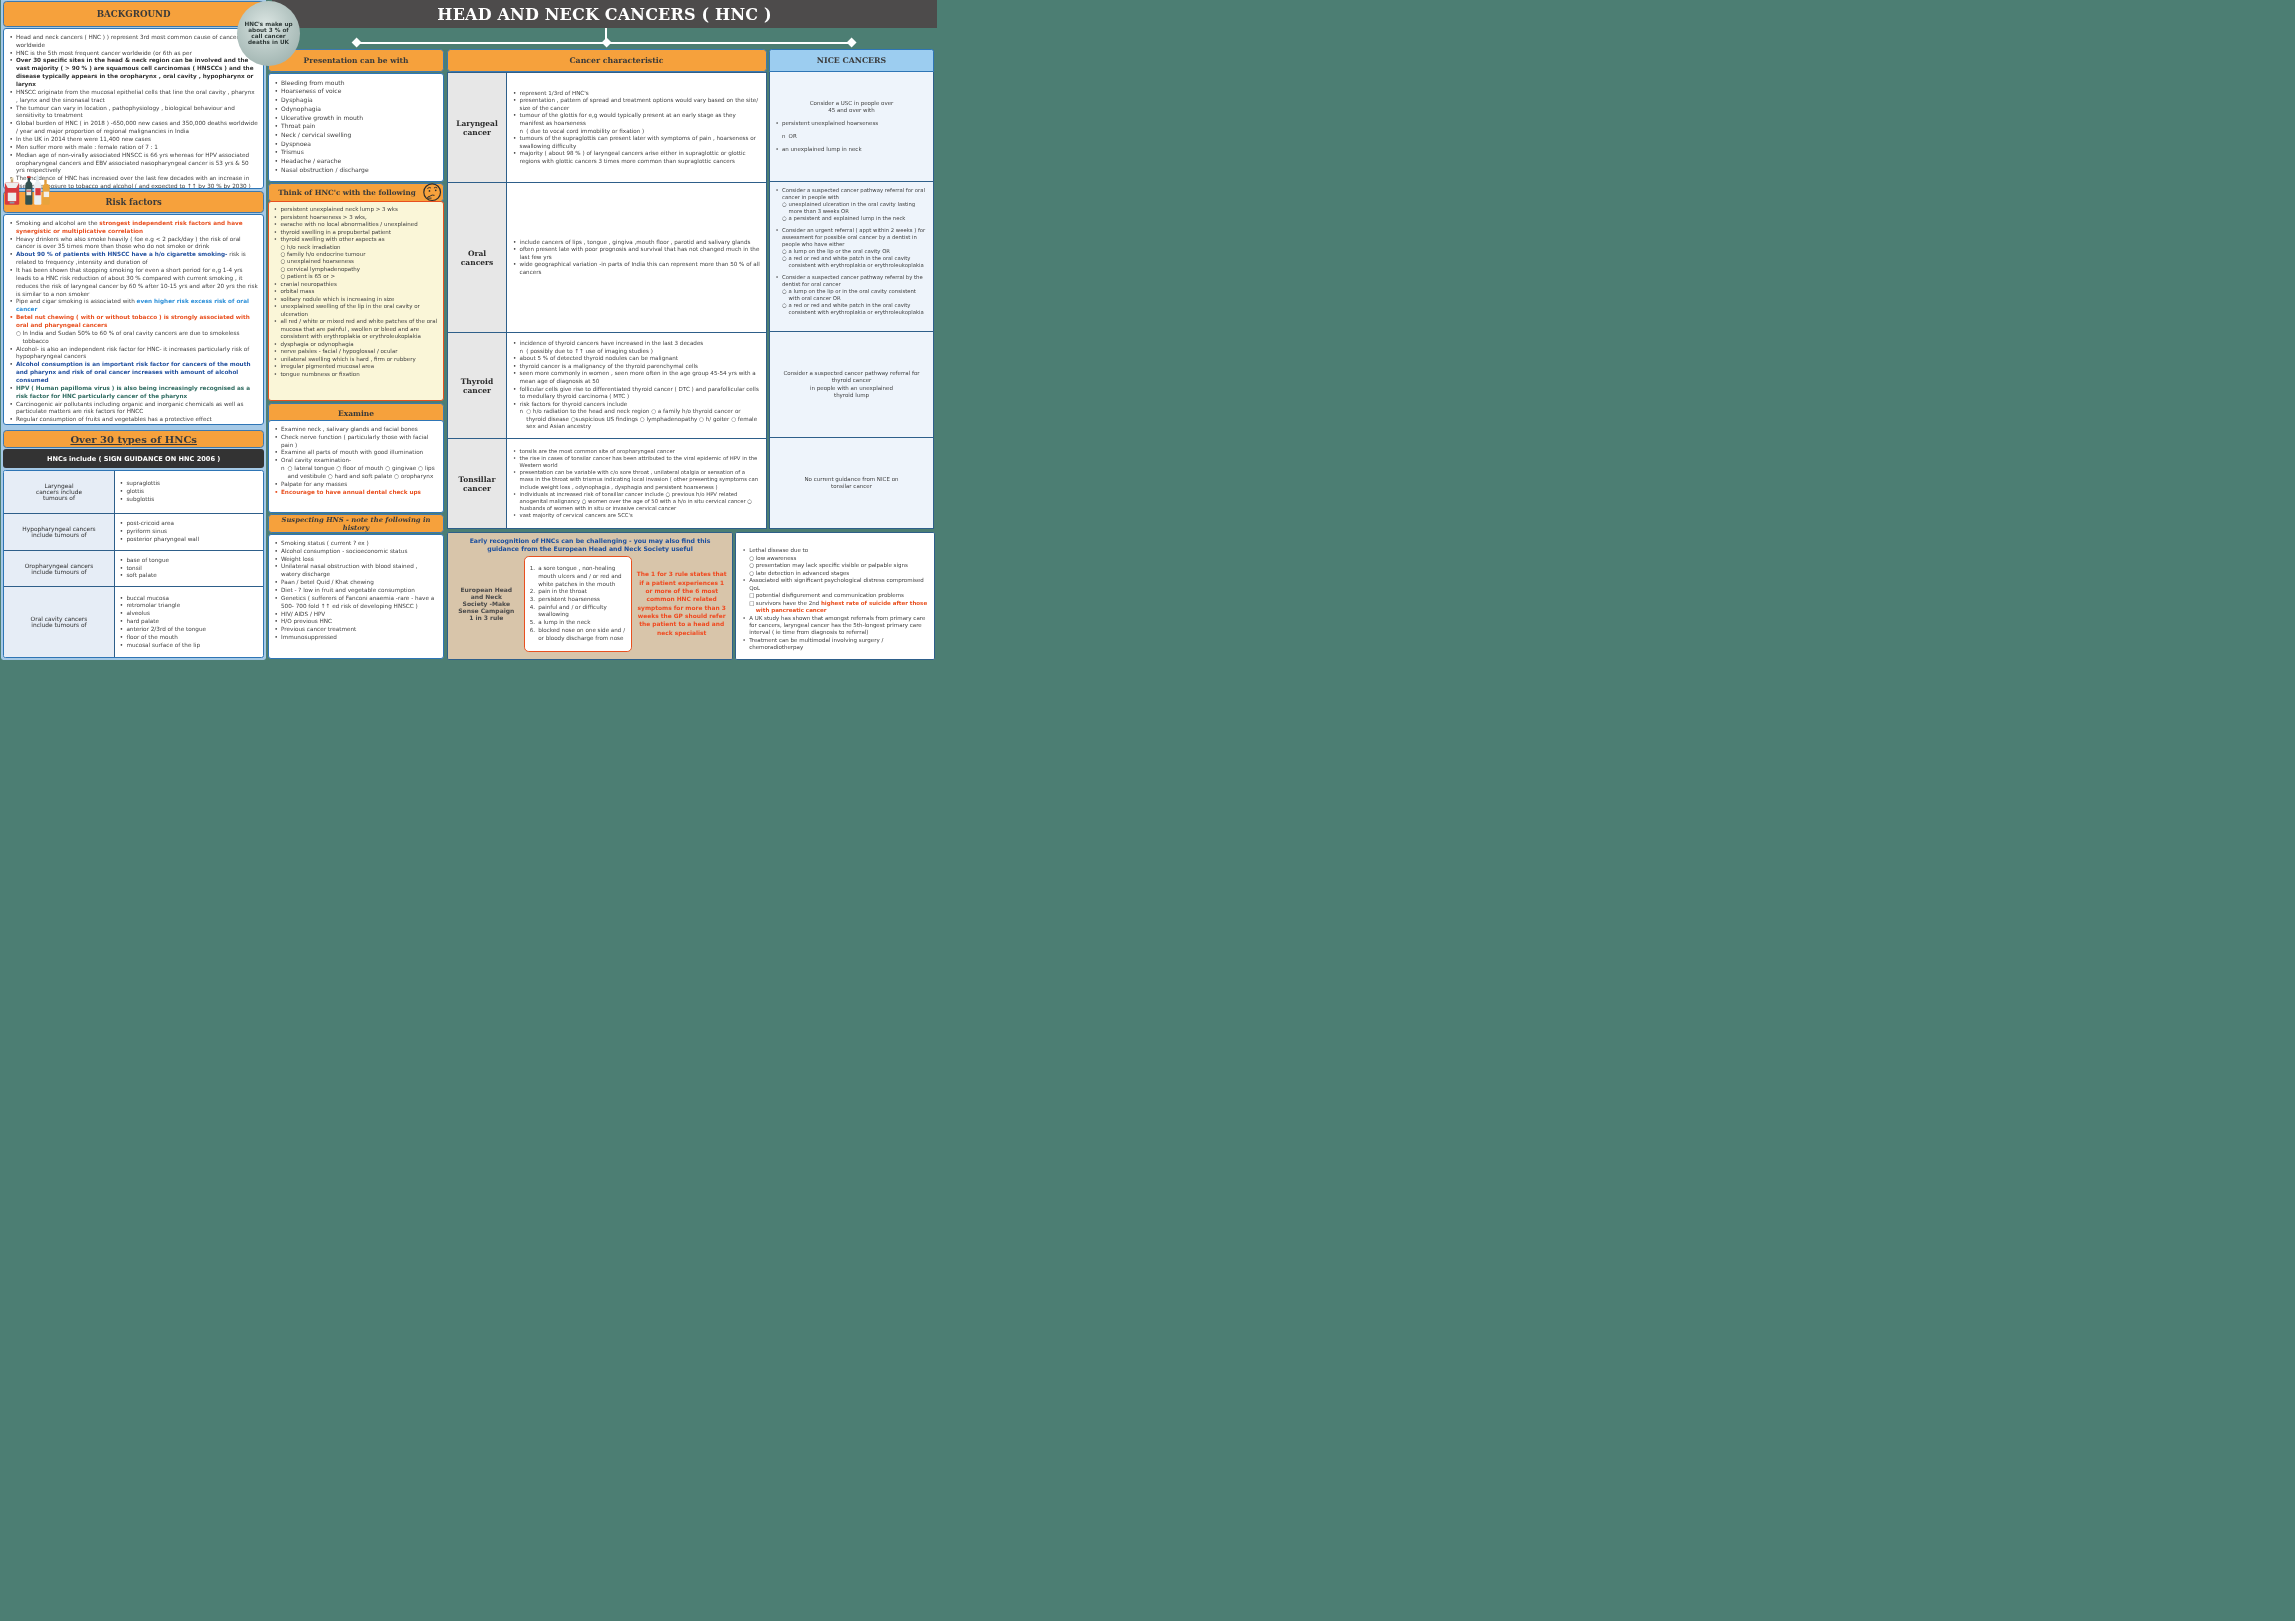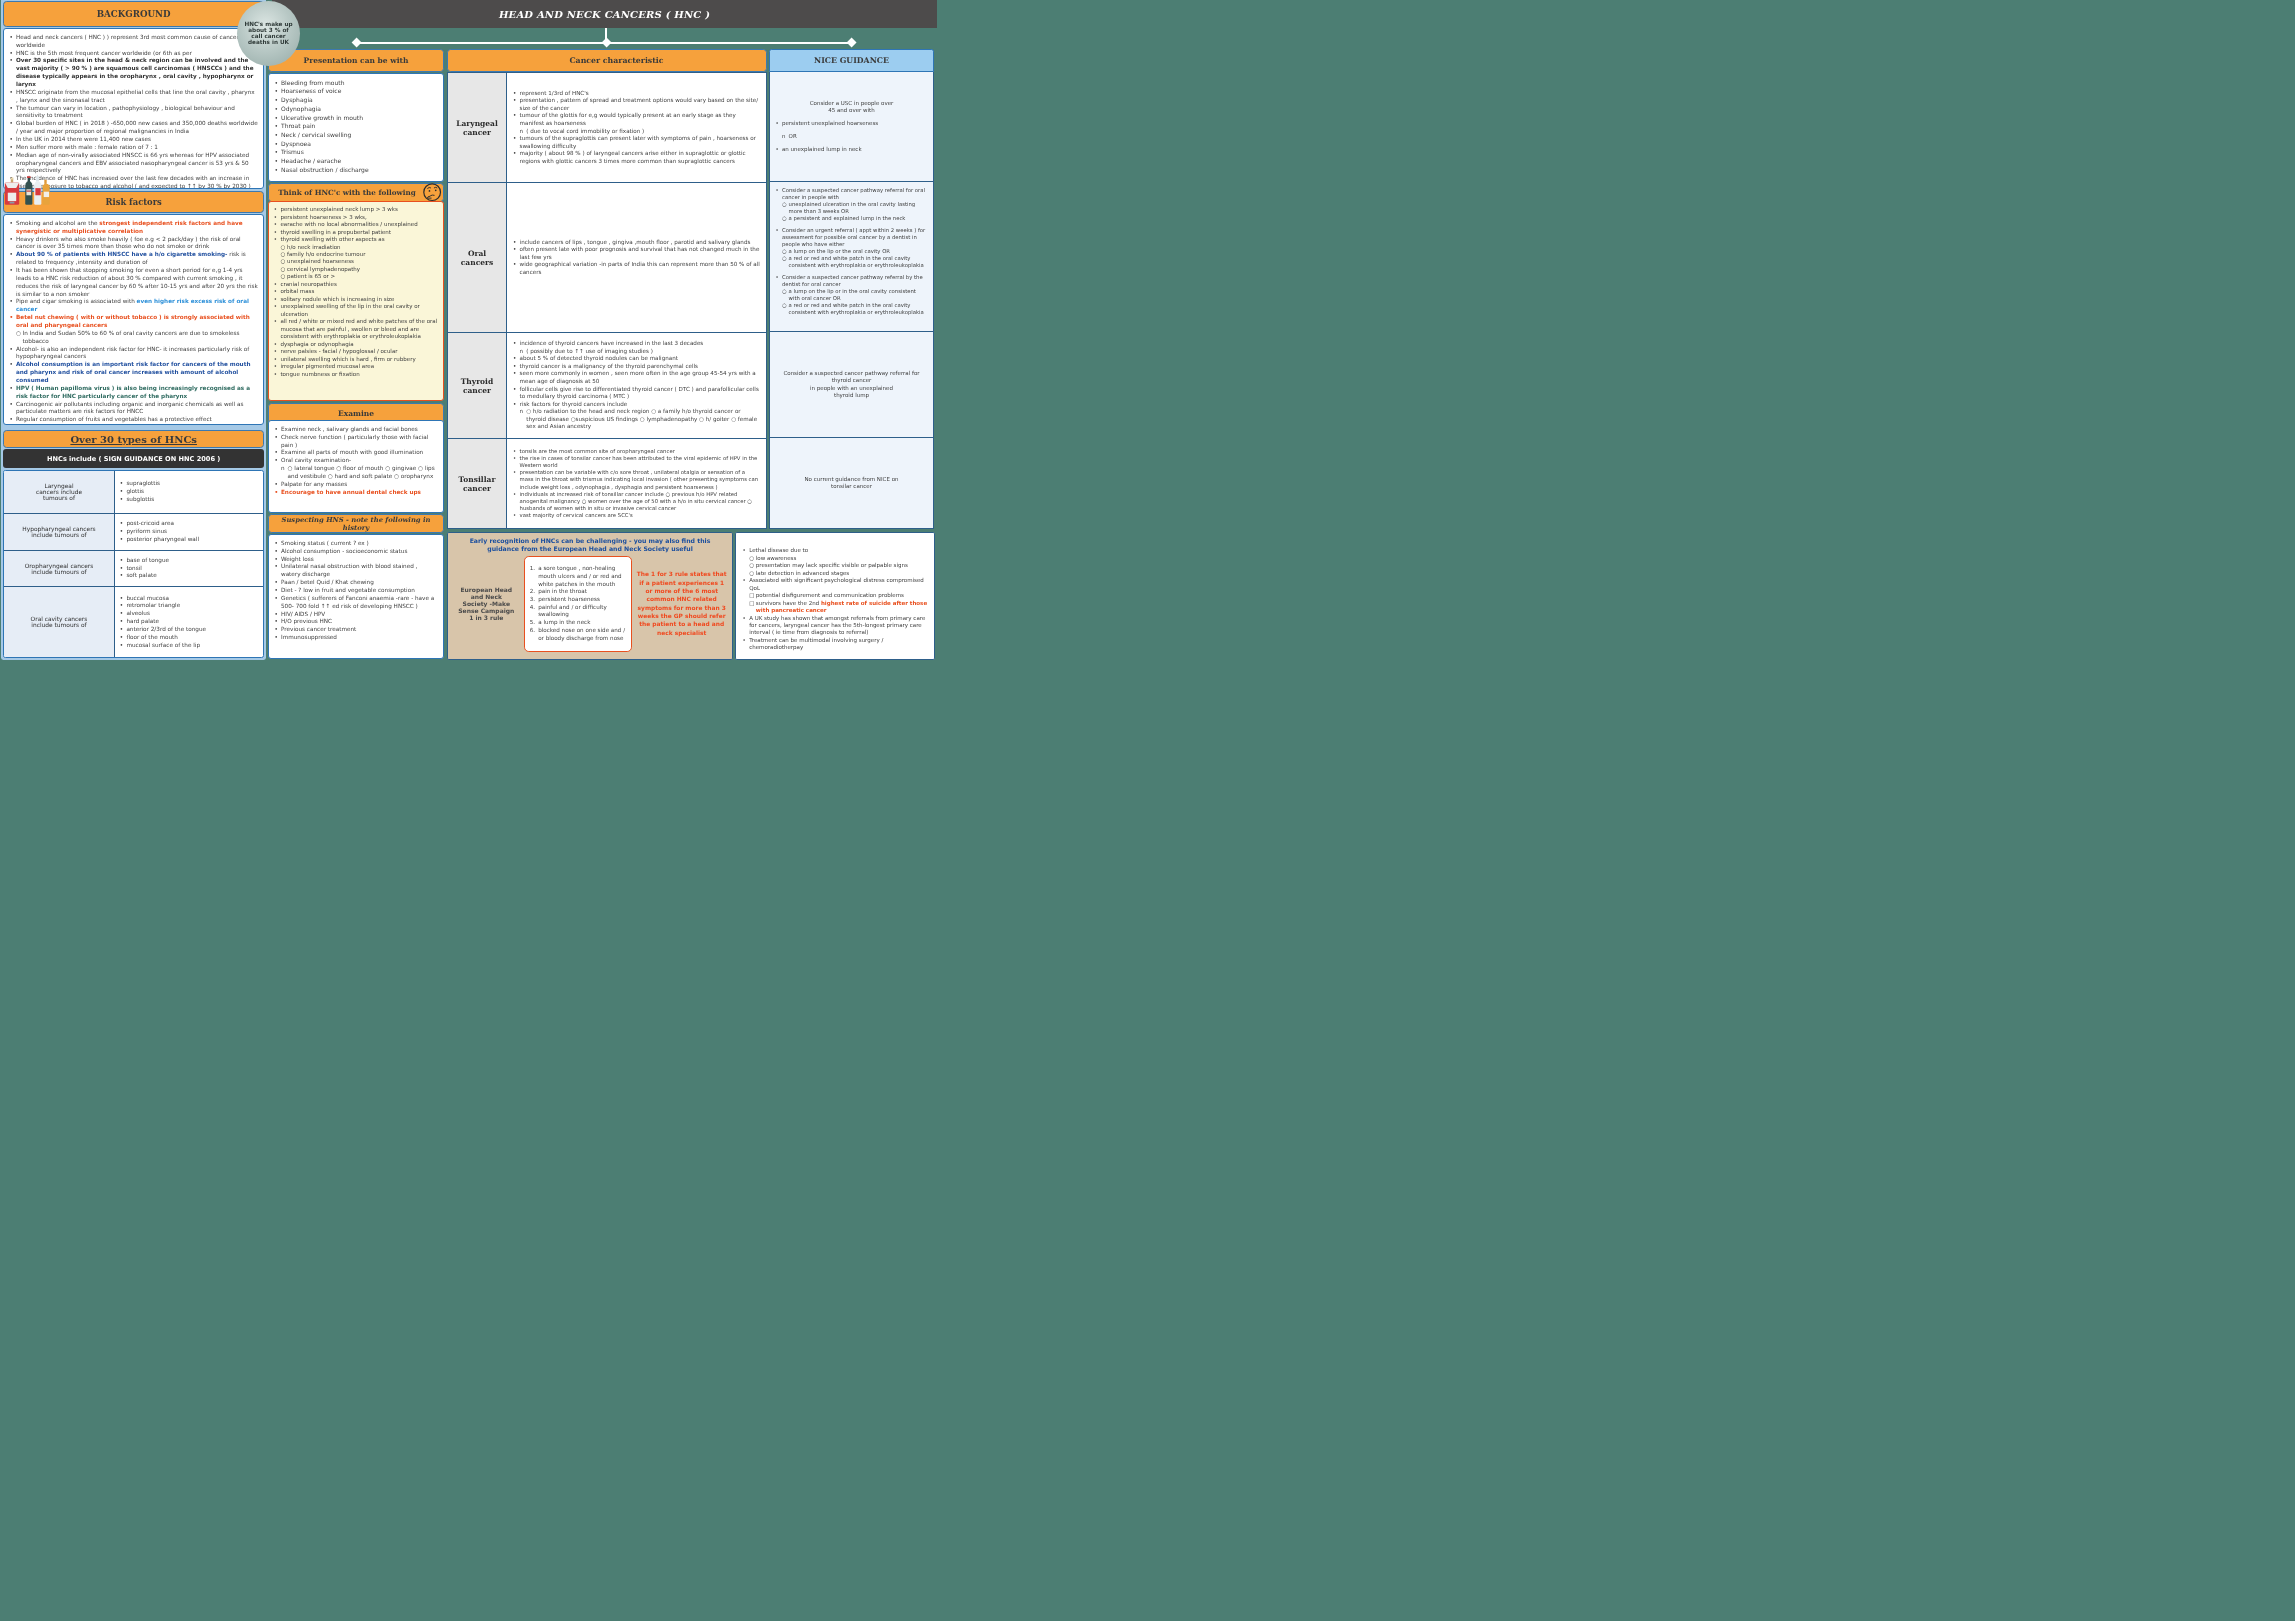--- a/index.html
+++ b/index.html
@@ -2,21 +2,21 @@
 <html style="font-size:9.6px"><head>
 <meta charset="utf-8">
 <style>
   html,body{margin:0;padding:0;background:#4C7E73;}
   #poster{position:relative;width:937px;height:662px;background:#4C7E73;overflow:hidden;
           font-family:"DejaVu Sans",sans-serif;color:#3E3E3E;}
   .serif{font-family:"DejaVu Serif",serif;font-weight:bold;}
 
   
   .top-band{position:absolute;left:272px;top:0;right:0;height:28px;background:#4D4B4B;display:flex;align-items:center;justify-content:center;}
-  .top-band .title{color:#fff;font-size:10px;letter-spacing:0.2px;font-style:italic;}
+  .top-band .title{color:#fff;font-size:16px;letter-spacing:0.2px;}
 
   
   .hline{position:absolute;left:356px;top:42px;width:495px;height:1.8px;background:#fff;}
   .vstub{position:absolute;left:605px;top:28px;width:1.8px;height:15px;background:#fff;}
   .diamond{position:absolute;width:7.2px;height:7.2px;background:#fff;transform:rotate(45deg);top:39px;}
 
   .bubble{position:absolute;left:237px;top:0.6px;width:63px;height:65px;border-radius:50%;
           background:radial-gradient(circle at 45% 38%, #DCE6E3 0%, #B9C9C6 45%, #93A9A5 100%);
           display:flex;align-items:center;justify-content:center;text-align:center;
           font-weight:bold;font-size:5.7px;color:#2F3A38;padding:4.8px;box-sizing:border-box;z-index:5;}
@@ -582,21 +582,21 @@
       <div class="li">
         <span class="mk">•</span>
         <span class="tx">Immunosuppressed</span>
       </div>
     </div>
 
   <div class="obox serif ch-h">
     <span>Cancer characteristic</span>
   </div>
   <div class="ni-h serif">
-    <span>NICE GUIDANCE</span>
+    <span>NICE CANCERS</span>
   </div>
 
   <div class="rtable">
     <div class="rrow rh1">
       <div class="rlabel">Laryngeal
 cancer</div>
       <div class="rchar">
           <div class="li">
             <span class="mk">•</span>
             <span class="tx">represent 1/3rd of HNC's</span>

